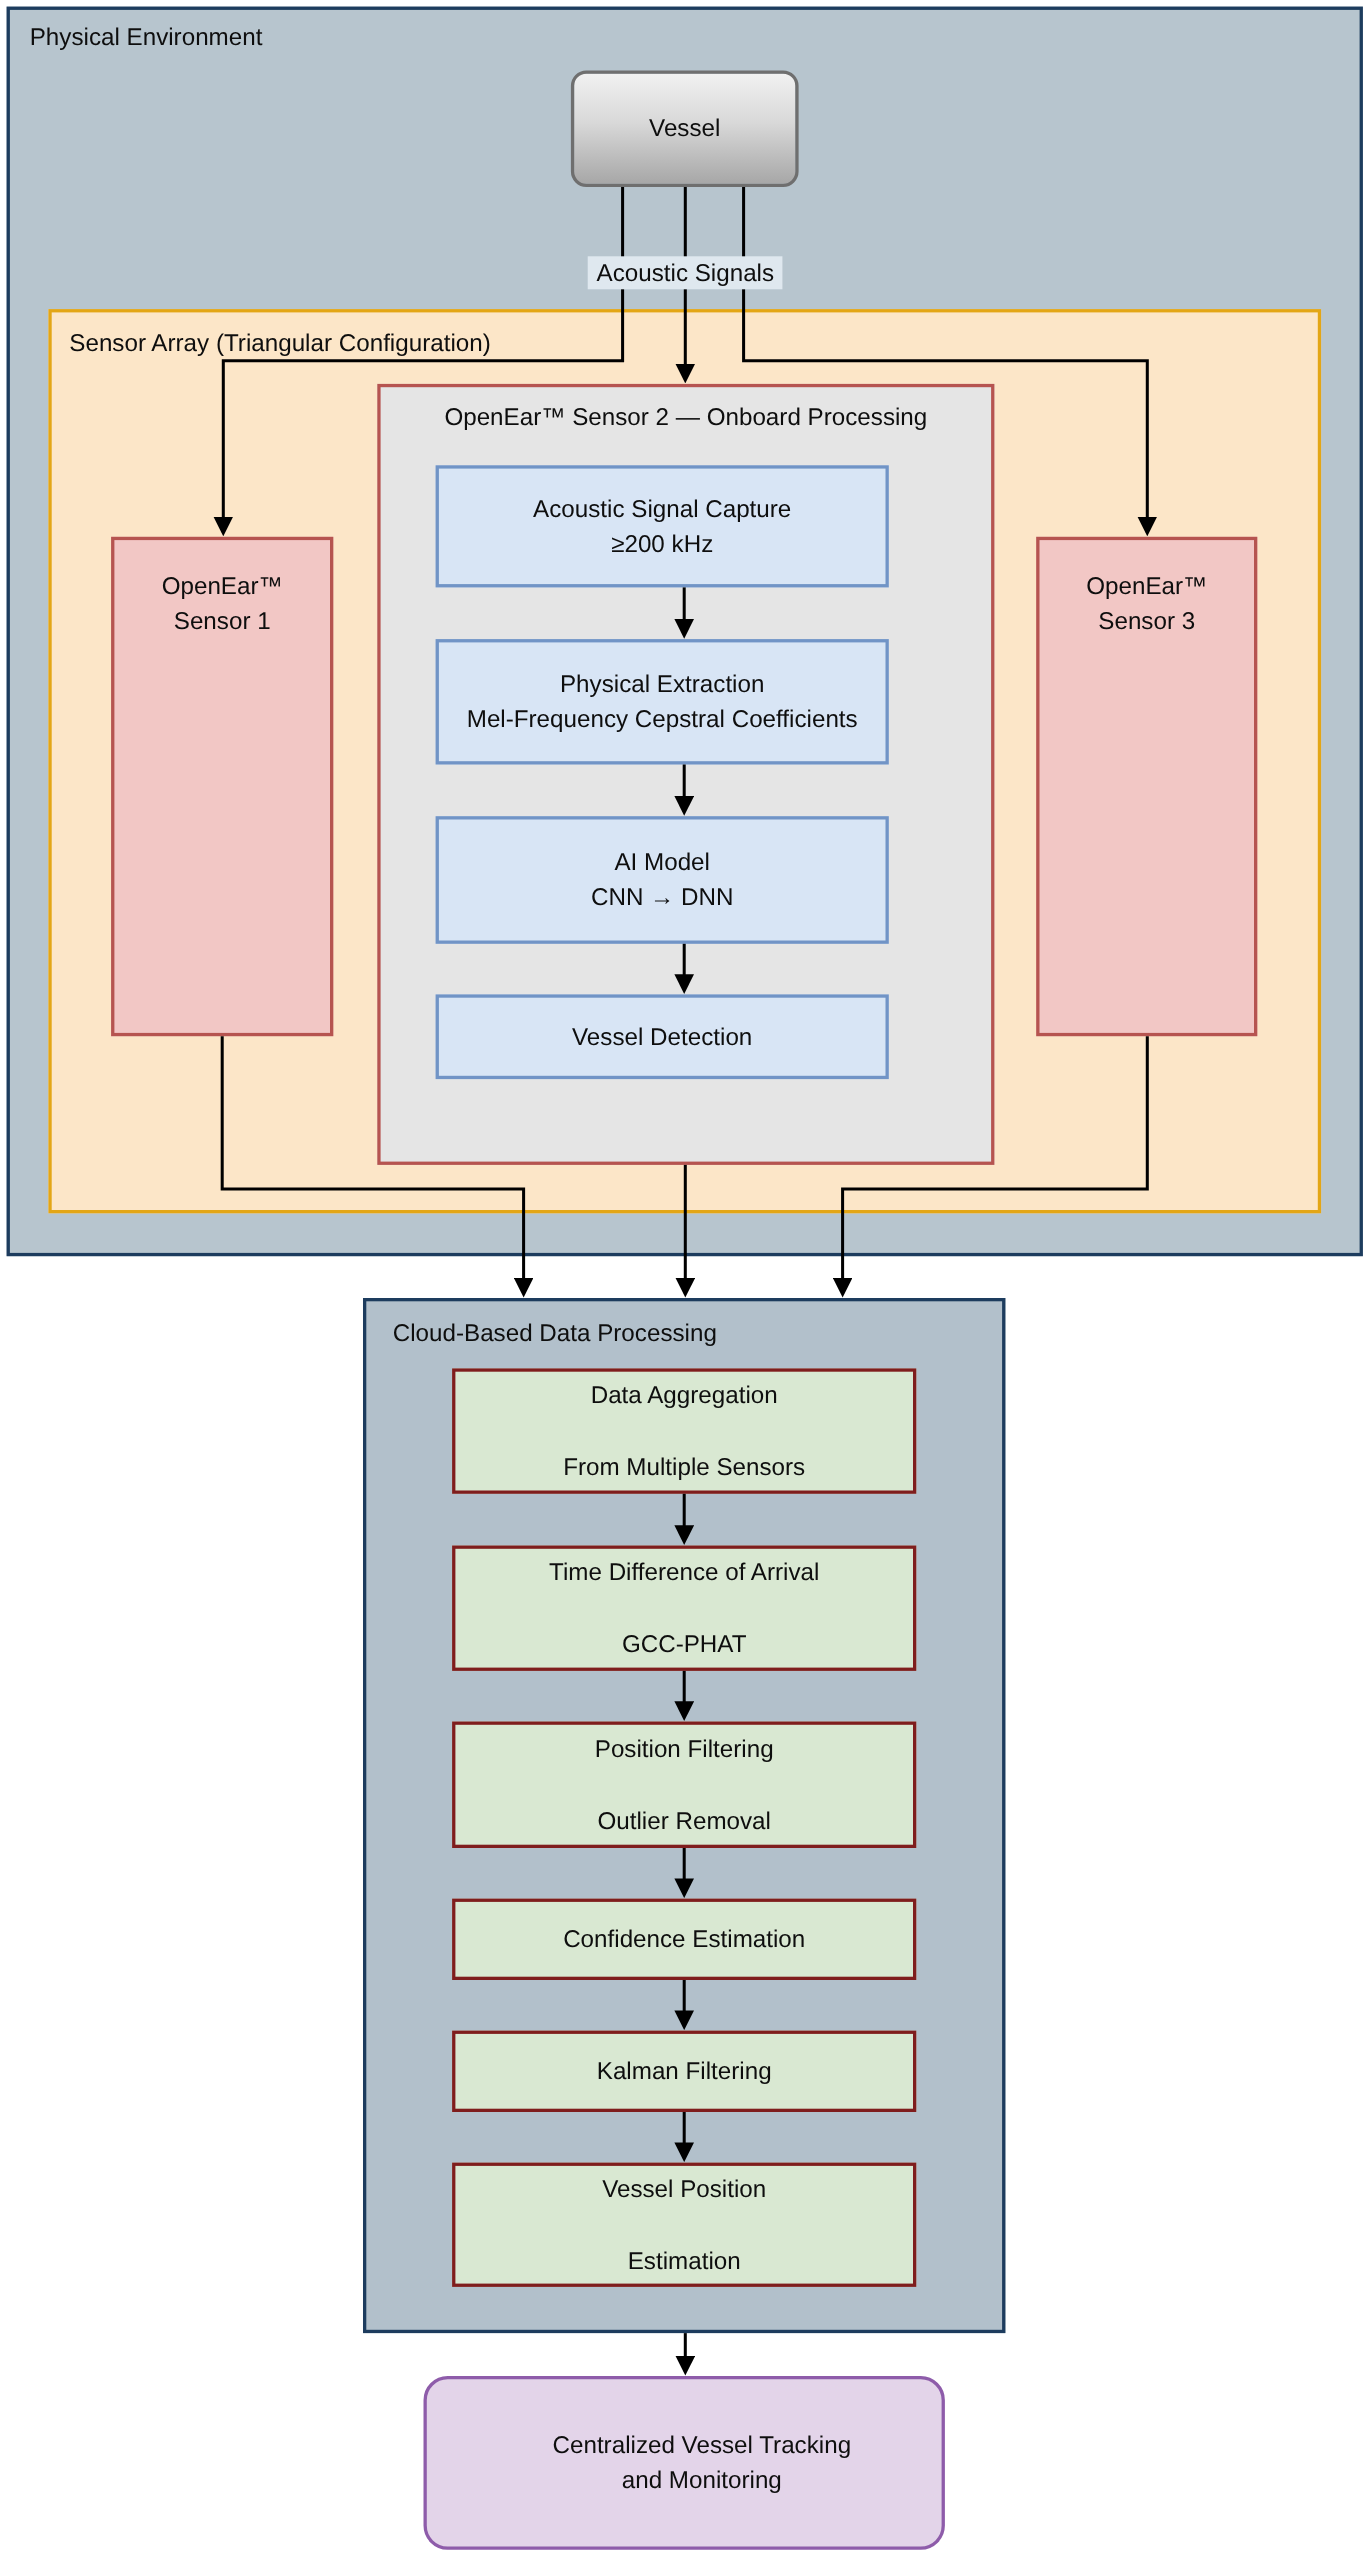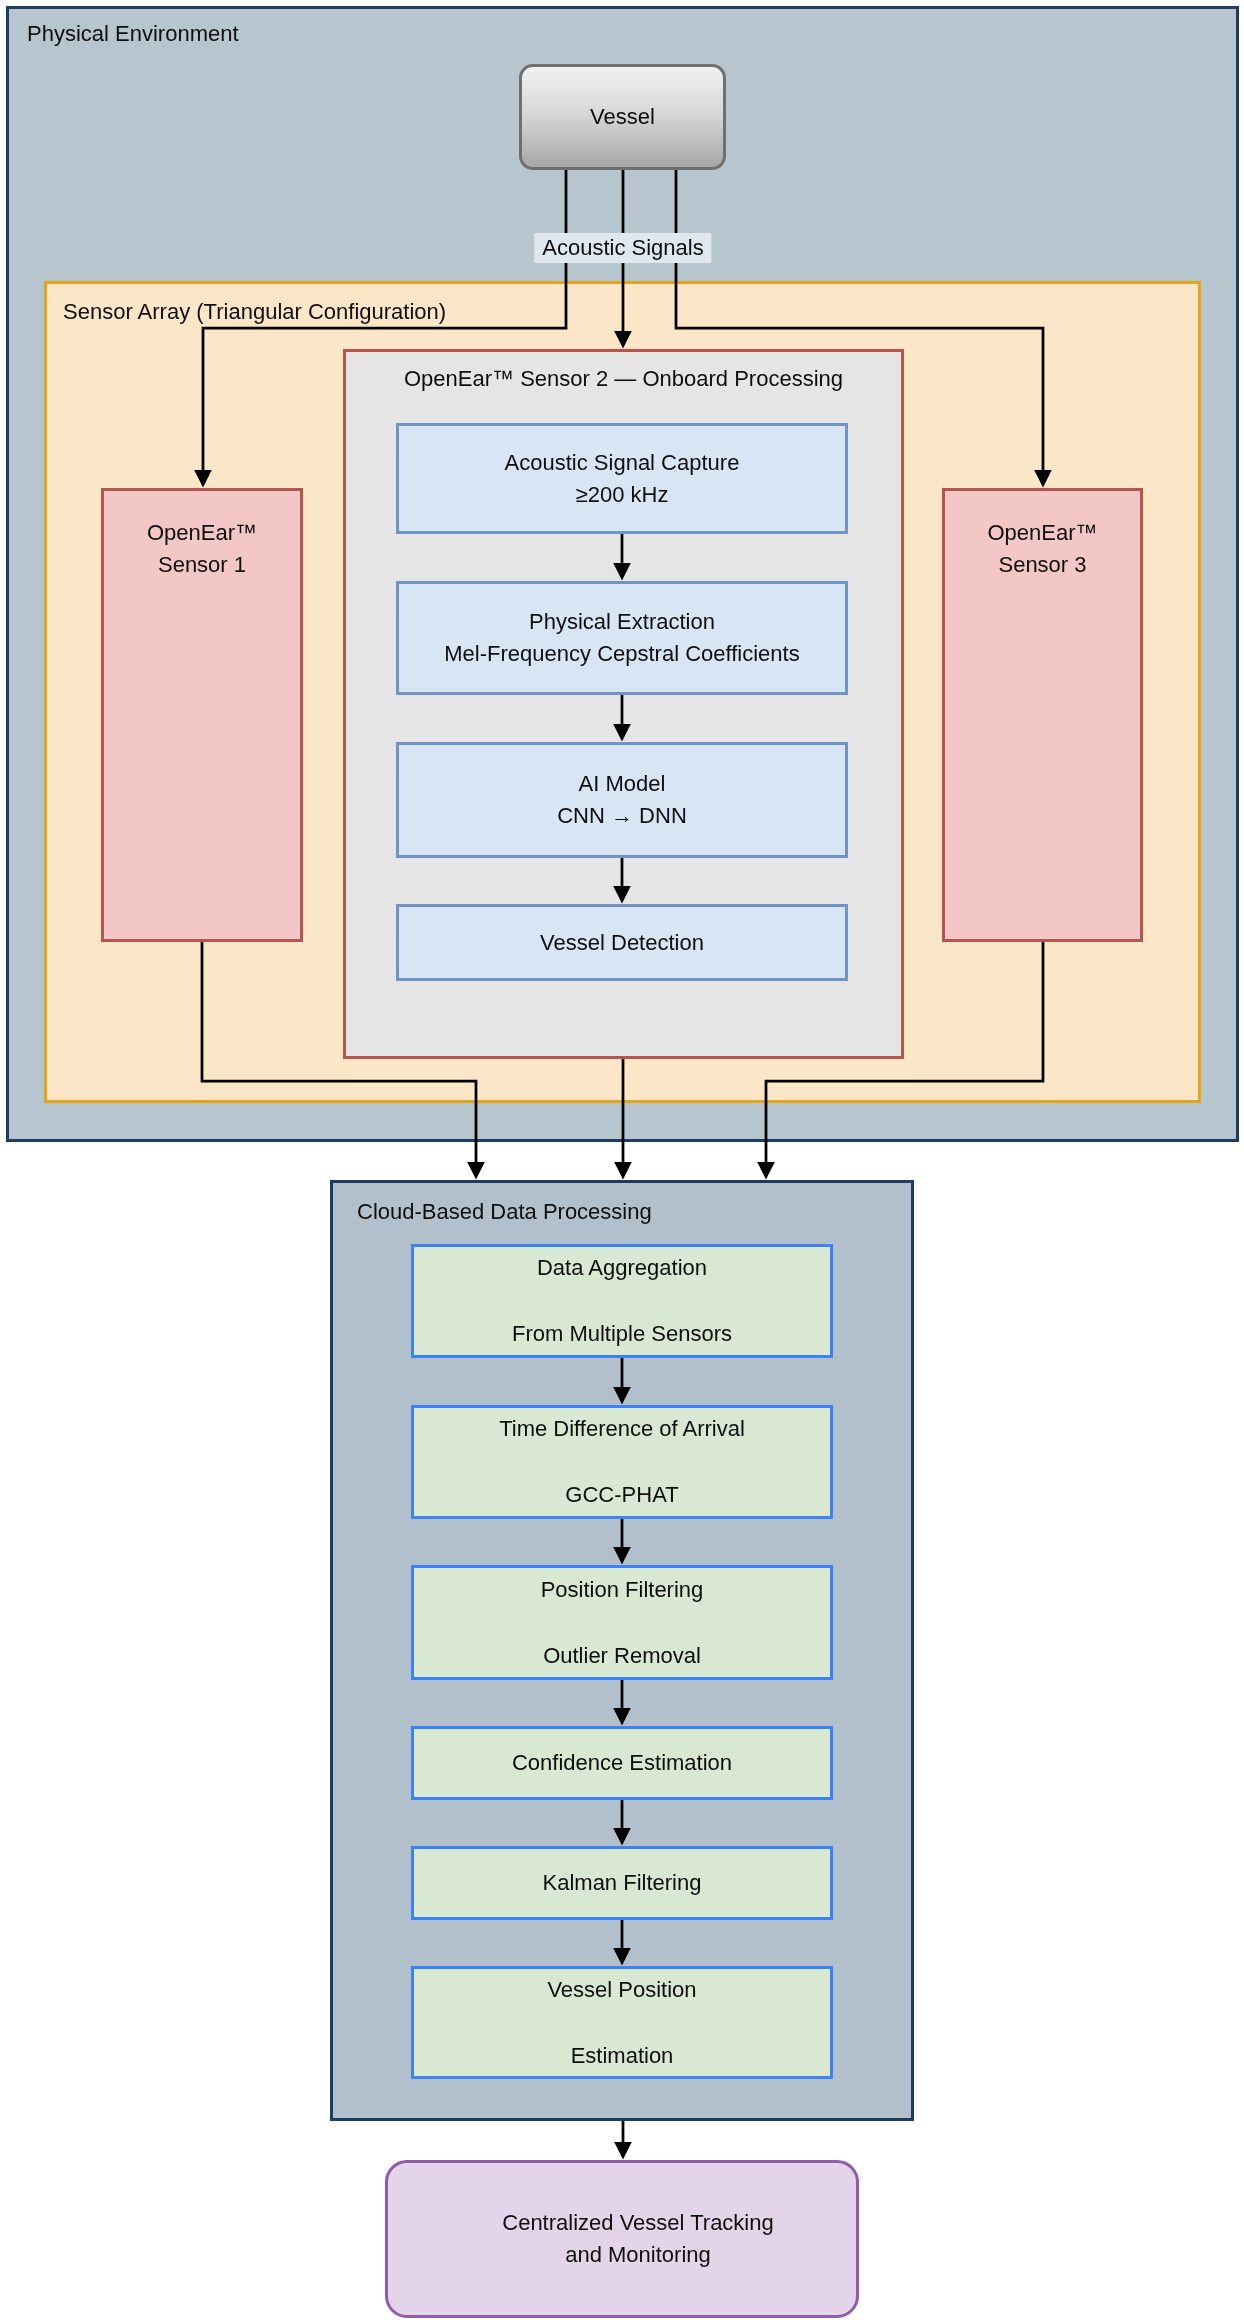--- a/index.html
+++ b/index.html
@@ -38,32 +38,32 @@
   #sa-title { left:16px; top:15px; }
 
   
   .sensor { background:#f2c7c5; border:3px solid #b65450; }
   #sensor1 { left:101px; top:488px; width:202px; height:454px; justify-content:flex-start; padding-top:26px; }
   #sensor3 { left:942px; top:488px; width:201px; height:454px; justify-content:flex-start; padding-top:26px; }
   #sensor2 { position:absolute; left:343px; top:349px; width:561px; height:710px; background:#e5e5e5; border:3px solid #b65450; }
   #s2-title { left:0; right:0; top:14px; text-align:center; }
 
   
-  .blue { left:396px; width:452px; background:#d8e5f5; border:3px solid #7194c6; z-index:10; }
+  .blue { left:396px; width:412px; background:#d8e5f5; border:3px solid #7194c6; z-index:10; }
   #b1 { top:423px; height:111px; }
   #b2 { top:581px; height:114px; }
   #b3 { top:742px; height:116px; }
   #b4 { top:904px; height:77px; }
 
   
   #cloud { left:330px; top:1180px; width:584px; height:941px; background:#b2c0cb; border:3px solid #1d3c5e; }
   #cloud-title { left:24px; top:16px;text-align:center; }
 
   
-  .green { left:411px; width:422px; background:#d9e8d2; border:3px solid #3b82f6; z-index:10;gap:34px; }
+  .green { left:411px; width:422px; background:#d9e8d2; border:3px solid #7f1d1d; z-index:10;gap:34px; }
   #g1 { top:1244px; height:114px; }
   #g2 { top:1405px; height:114px; }
   #g3 { top:1565px; height:115px; }
   #g4 { top:1726px; height:74px; }
   #g5 { top:1846px; height:74px; }
   #g6 { top:1966px; height:113px; }
 
   
   #output {
     left:385px; top:2160px; width:474px; height:158px;

